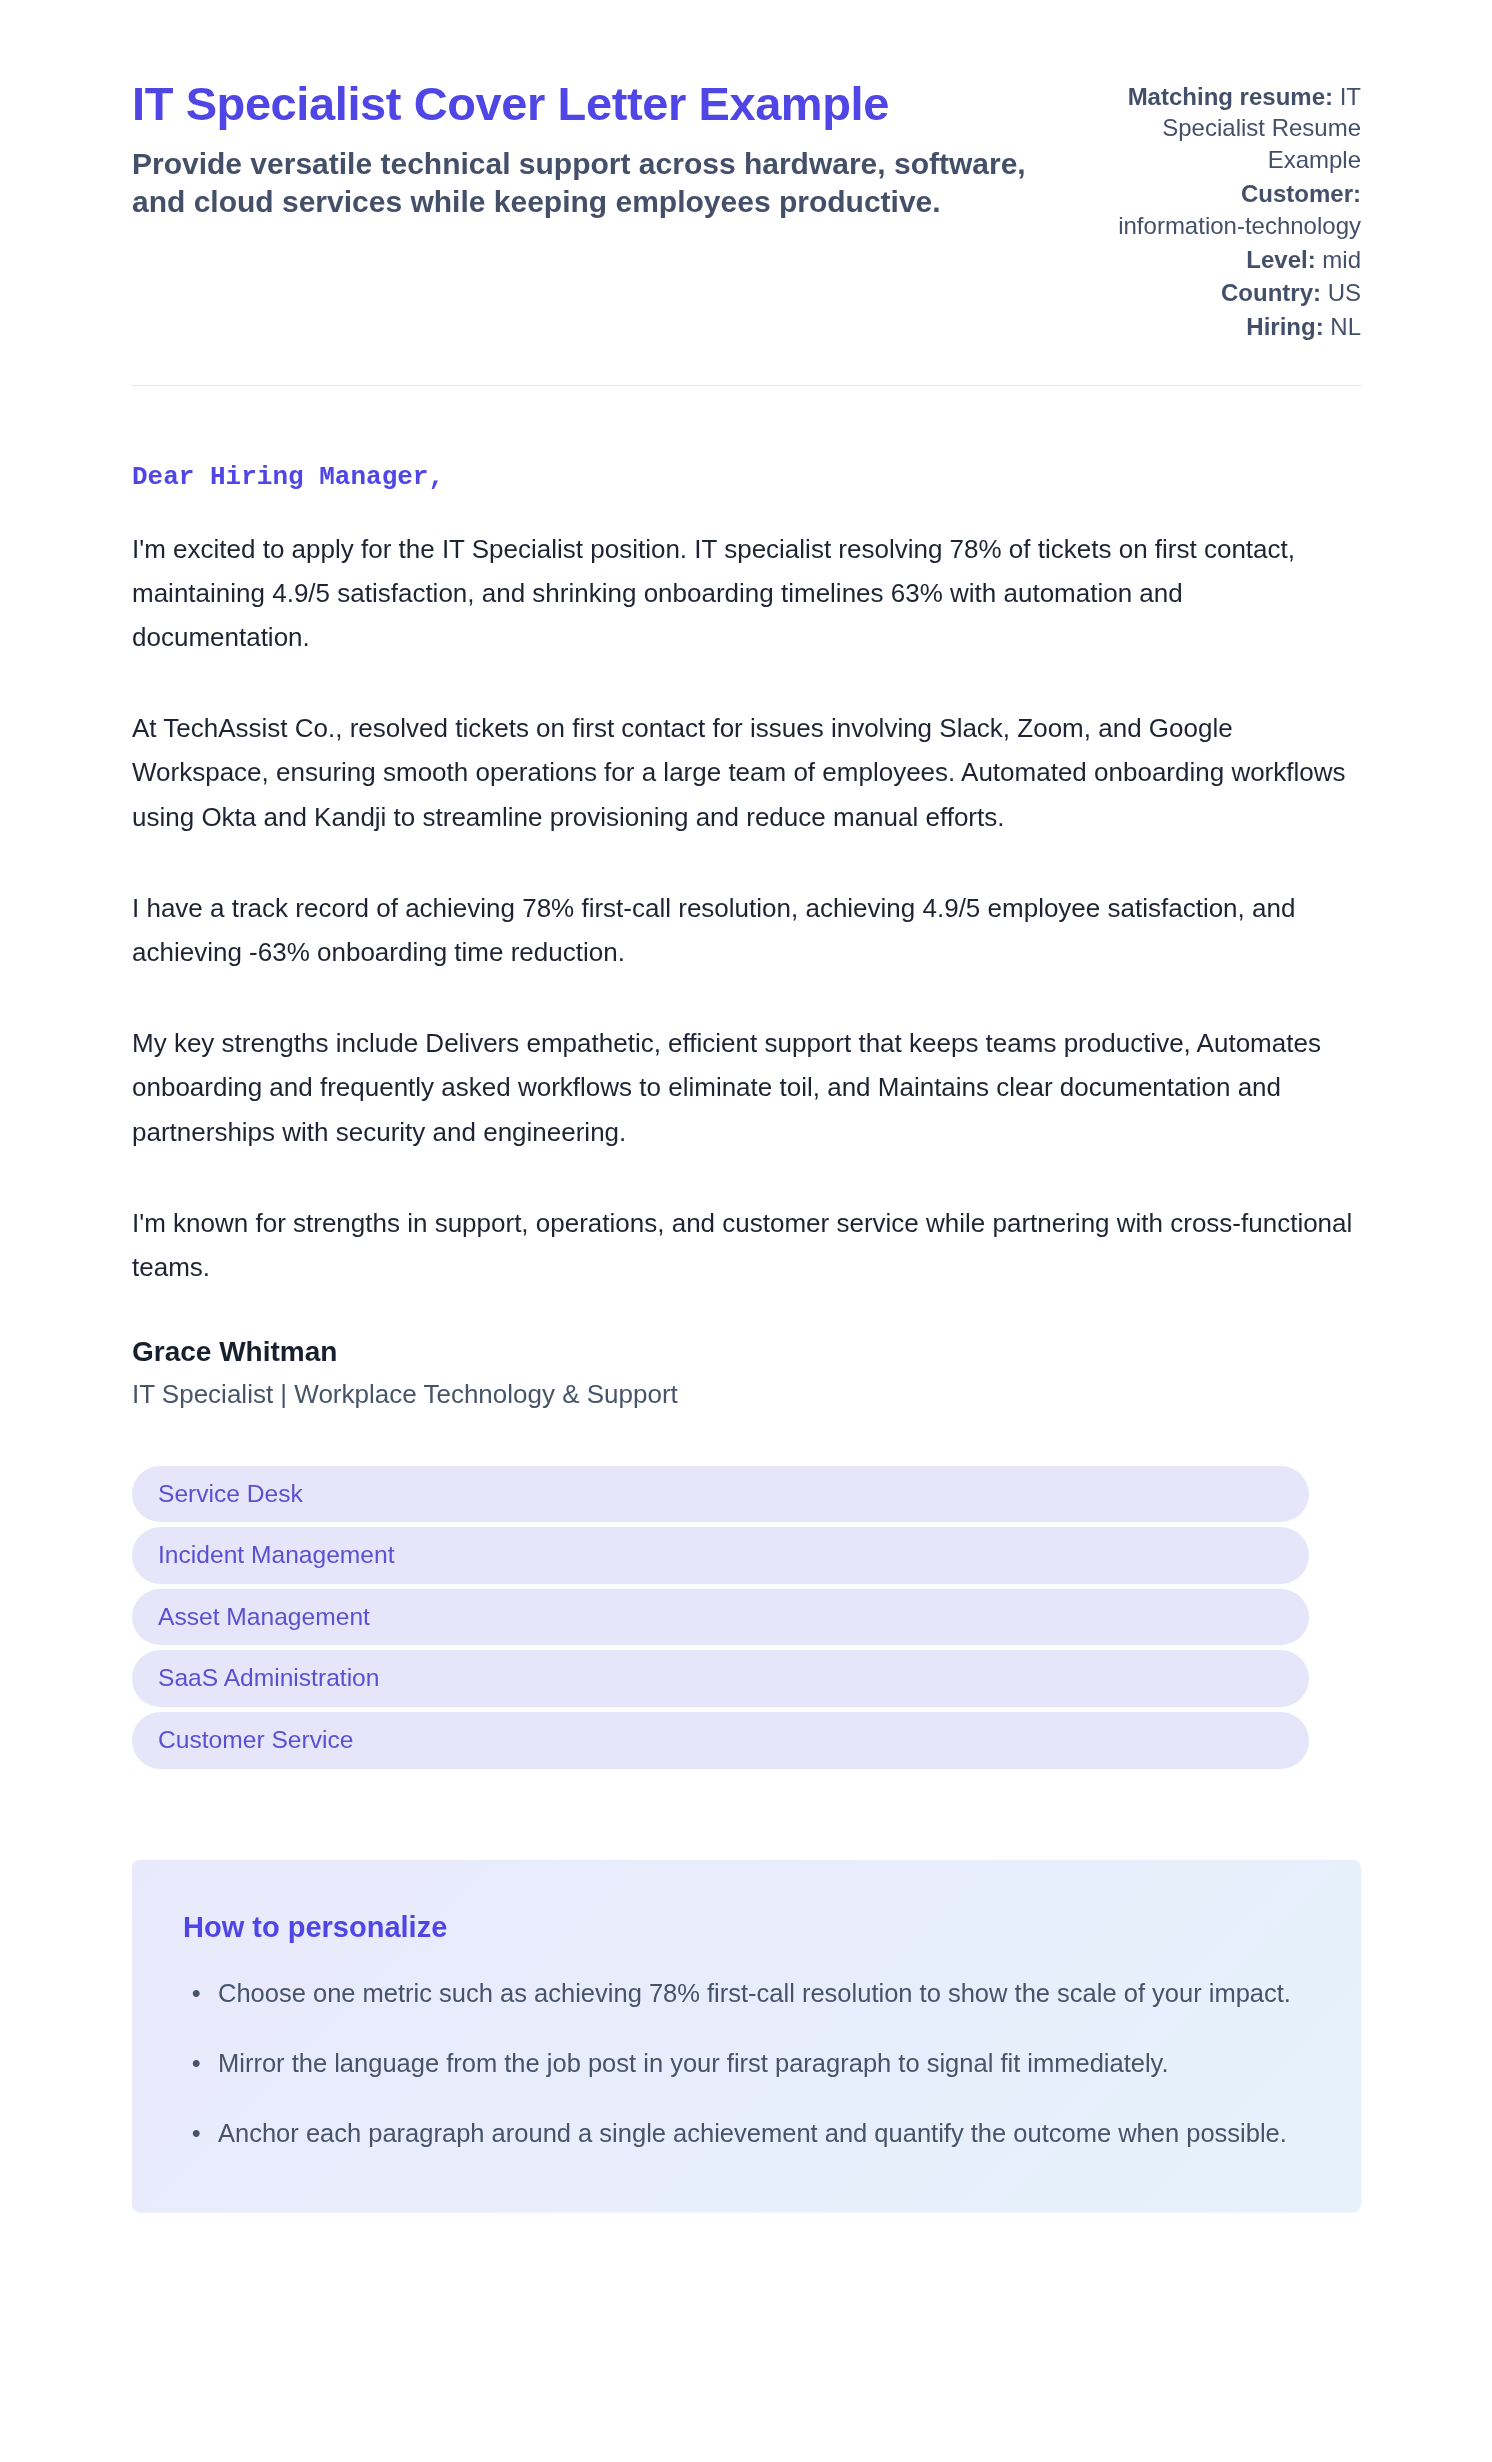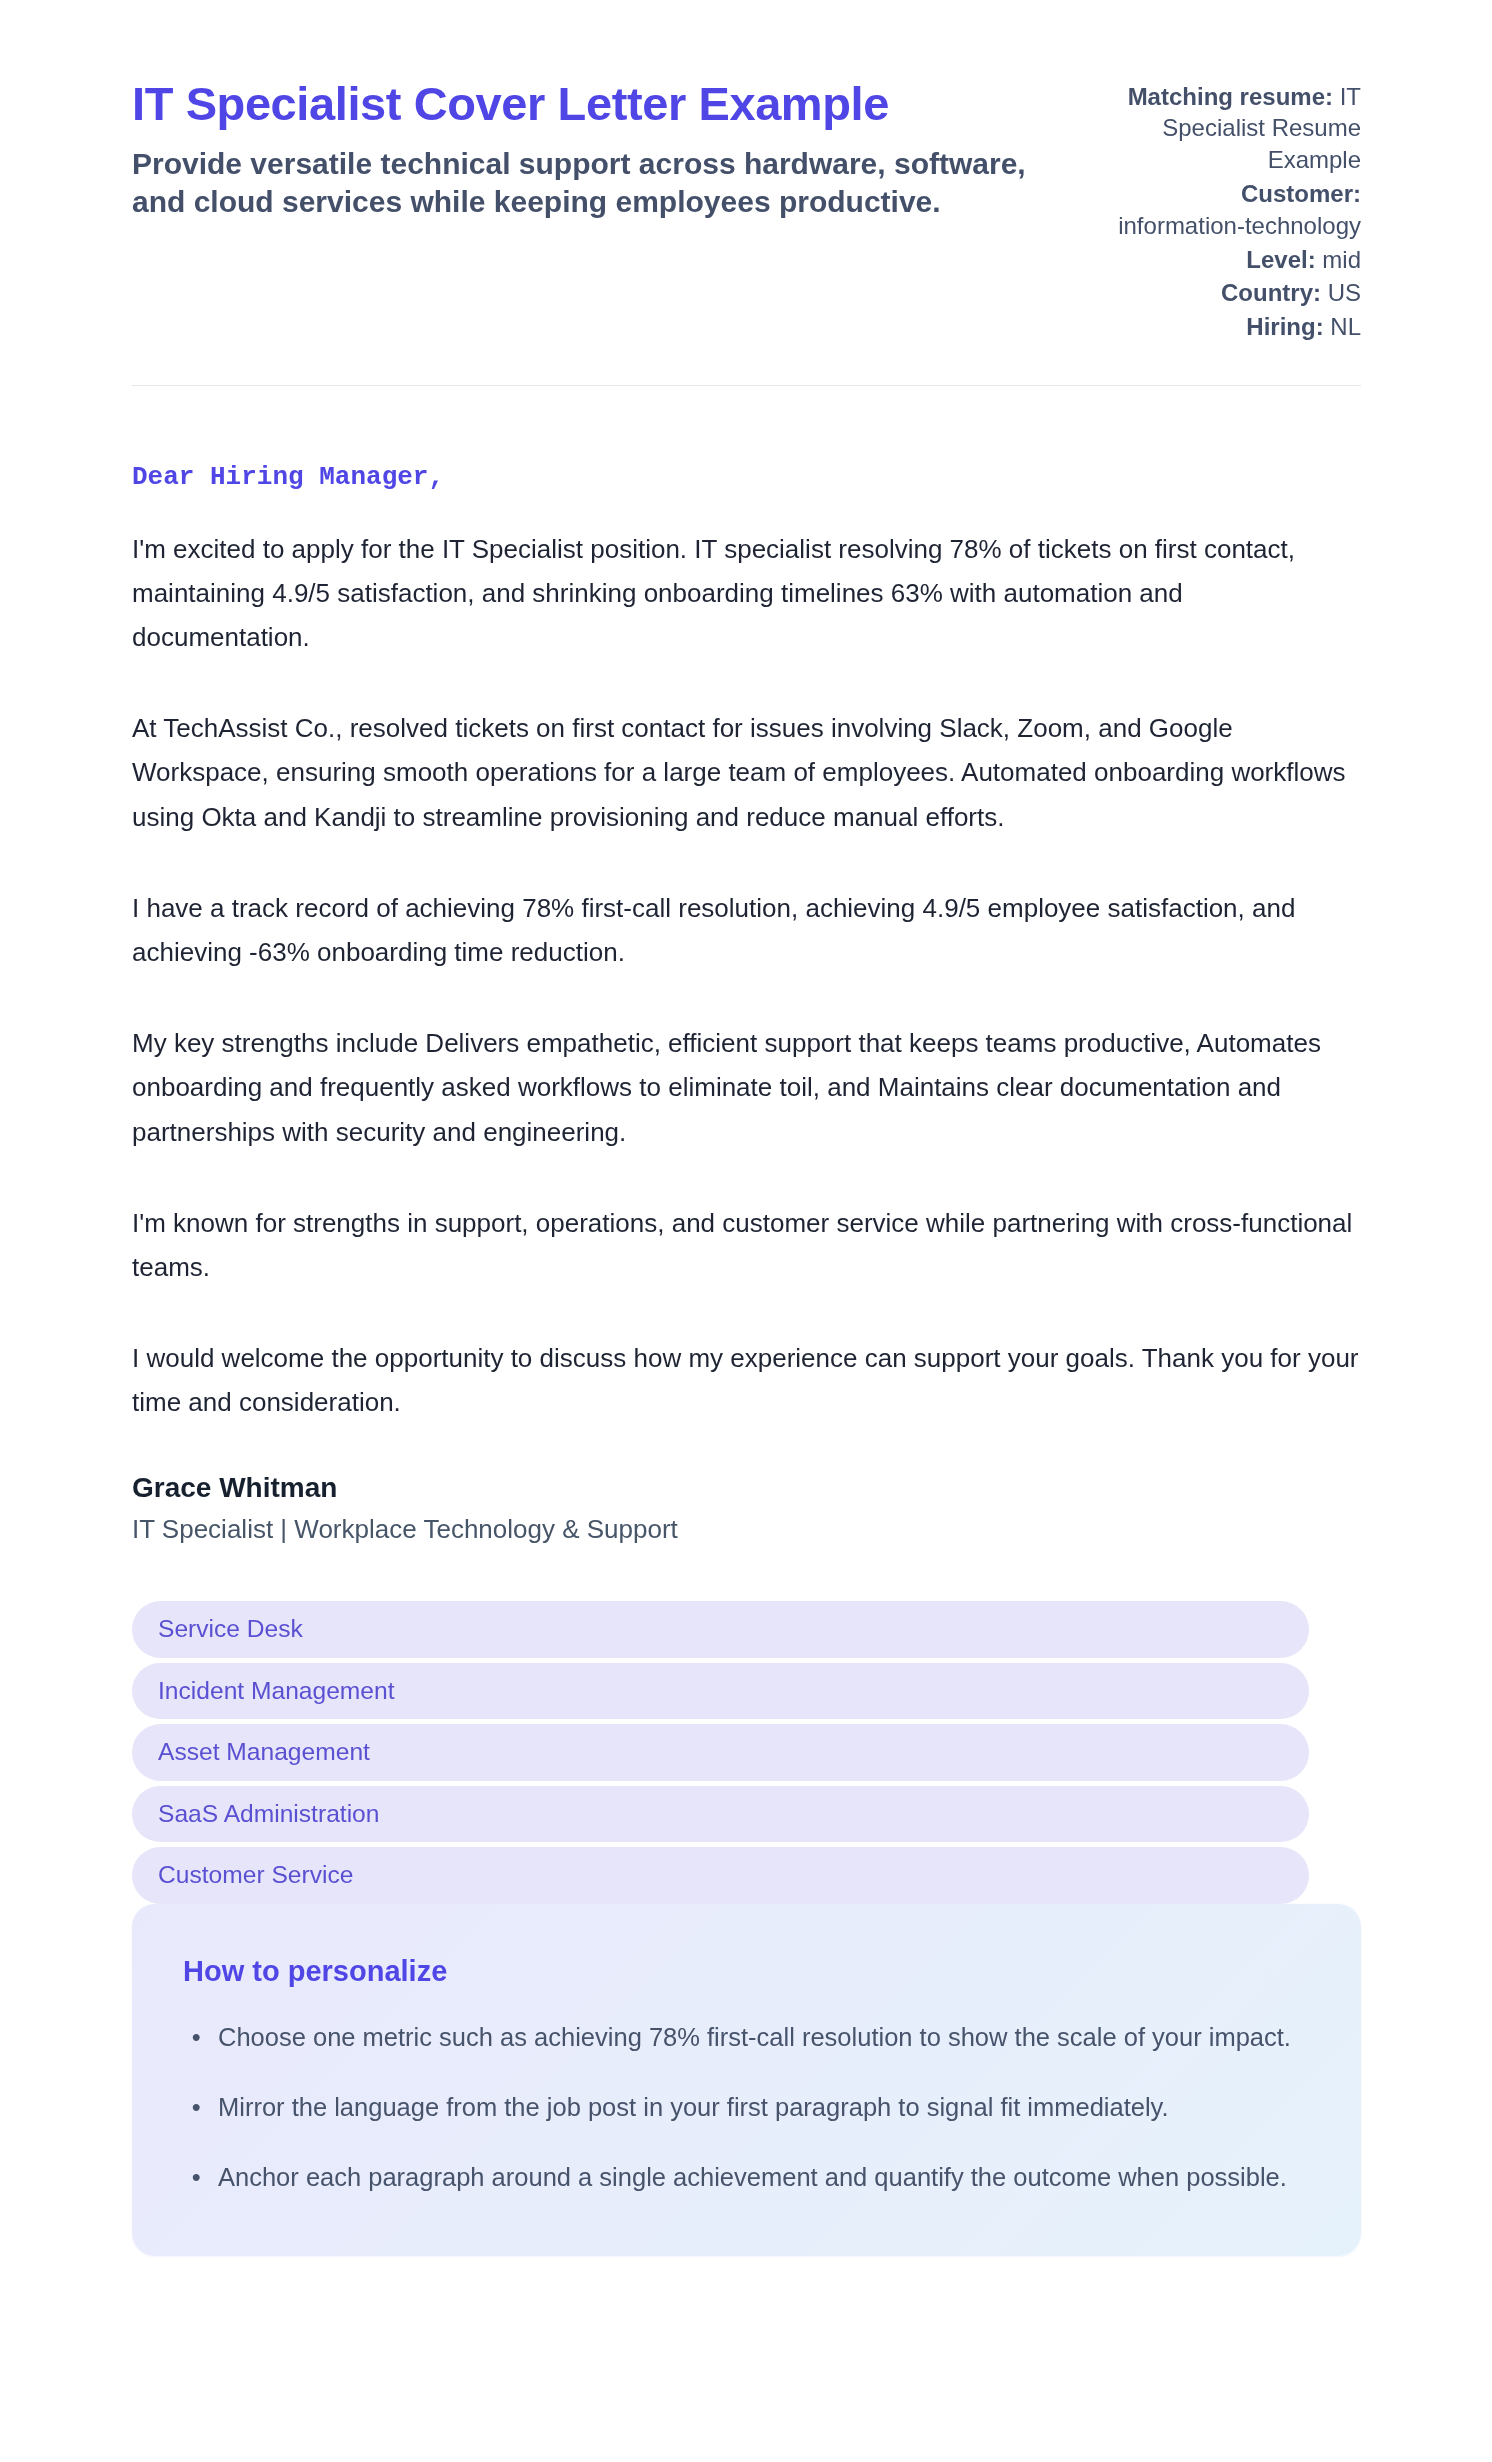--- a/index.html
+++ b/index.html
@@ -87,21 +87,22 @@
     font-size: 24.6px;
     line-height: 1;
     padding: 16px 26px;
     border-radius: 877px;
     white-space: nowrap;
     cursor: default;
   }
 
   
   .personalize {
-    border-radius: 23px;
+    margin-top: 91px;
+    border-radius: 8px;
     padding: 51px 56px 58px 51px;
     background: linear-gradient(135deg, var(--box-gradient-start, #e9e9fc) 0%, var(--box-gradient-end, #e6f2fb) 100%);
     box-shadow: 0 0.9px 1.8px rgba(99,102,241,0.08);
   }
   .personalize h2 {
     font-size: 29px;
     font-weight: bold;
     color: var(--accent, #4f46e5);
     margin-bottom: 7px;
   }
@@ -170,21 +171,20 @@
         <p class="para">I'm excited to apply for the IT Specialist position. IT specialist resolving 78% of tickets on first contact, maintaining 4.9/5 satisfaction, and shrinking onboarding timelines 63% with automation and documentation.</p>
 
         <p class="para">At TechAssist Co., resolved tickets on first contact for issues involving Slack, Zoom, and Google Workspace, ensuring smooth operations for a large team of employees. Automated onboarding workflows using Okta and Kandji to streamline provisioning and reduce manual efforts.</p>
 
         <p class="para">I have a track record of achieving 78% first-call resolution, achieving 4.9/5 employee satisfaction, and achieving -63% onboarding time reduction.</p>
 
         <p class="para">My key strengths include Delivers empathetic, efficient support that keeps teams productive, Automates onboarding and frequently asked workflows to eliminate toil, and Maintains clear documentation and partnerships with security and engineering.</p>
 
         <p class="para">I'm known for strengths in support, operations, and customer service while partnering with cross-functional teams.</p>
 
-        <p class="para">I would welcome the opportunity to discuss how my experience can support your goals. Thank you for your time and consideration.</p>
       </div>
 
     <p class="sig-name">Grace Whitman</p>
     <p class="sig-role">IT Specialist | Workplace Technology &amp; Support</p>
 
     <div class="tags">
 
         <span class="tag">Service Desk</span>
 
         <span class="tag">Incident Management</span>

